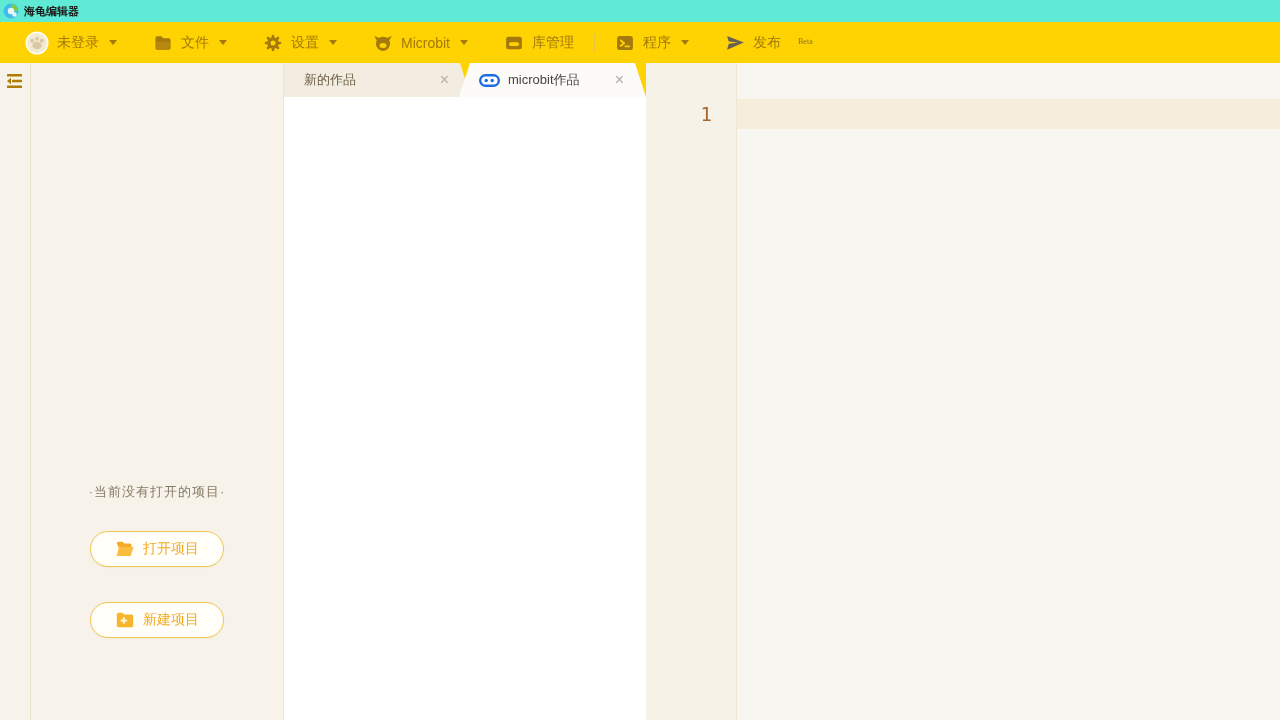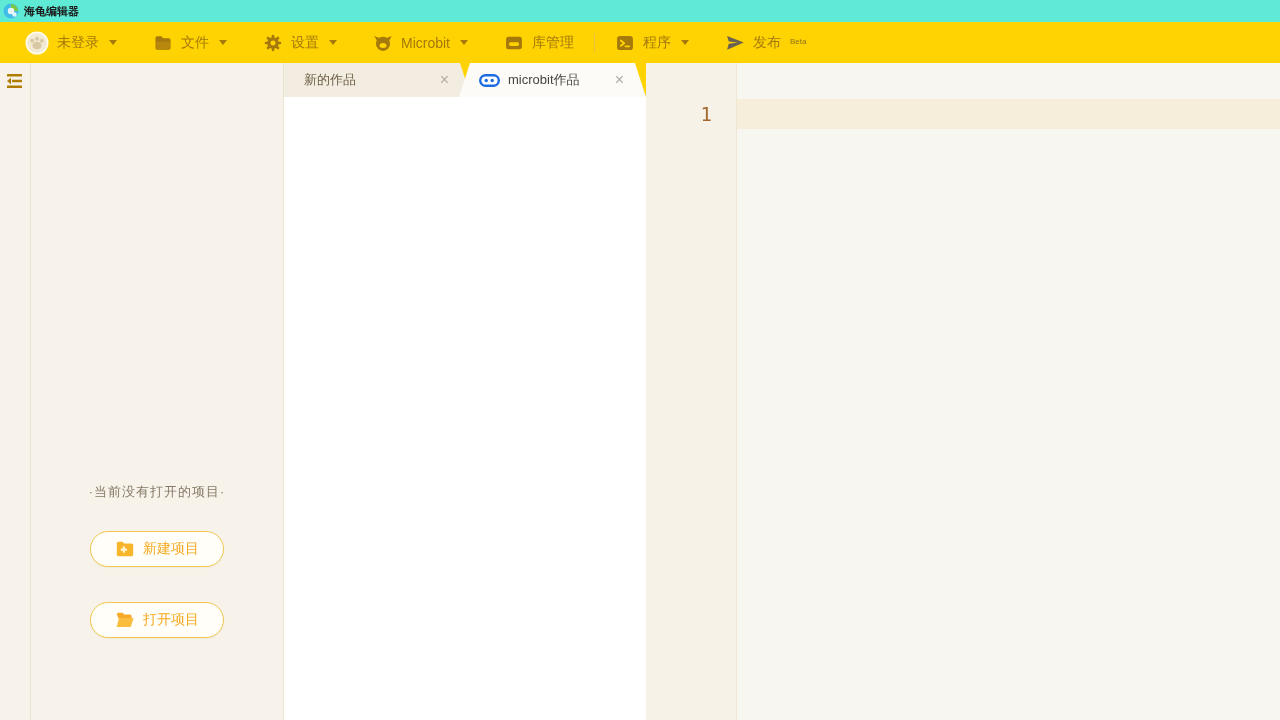--- a/index.html
+++ b/index.html
@@ -14,21 +14,21 @@
   
   .menubar { height:41px; background:#FFD201; display:flex; align-items:center;
     padding-left:25px; }
   .menu-item { display:flex; align-items:center; gap:8px; color:#A5790B;
     font-size:14px; font-weight:500; cursor:pointer; white-space:nowrap; }
   .menu-item + .menu-item { margin-left:36px; }
   .menu-divider { width:1px; height:18px; background:#E9C23F; margin-left:20px; }
   .menu-divider + .menu-item { margin-left:20px; }
   .caret { width:0; height:0; border-left:4px solid transparent;
     border-right:4px solid transparent; border-top:5px solid #A5790B; margin-left:2px; }
-  .beta { font-size:8px; color:#8C7320; align-self:flex-start; margin-top:4px; margin-left:1px; }
+  .beta { font-size:8px; color:#8C7320; align-self:flex-start; margin-top:4px; margin-left:9px;font-family:Liberation Serif, serif; }
 
   
   .workspace { display:flex; height:657px; }
 
   .strip { width:31px; background:#F7F3EA; border-right:1px solid #ECE3CF;
     padding-top:8px; display:flex; justify-content:center; align-items:flex-start; }
   .collapse-btn { width:20px; height:20px; cursor:pointer; }
 
   .panel { width:253px; background:#F7F3EA; border-right:1px solid #EDE4D0;
     position:relative; }
@@ -194,36 +194,36 @@
     </span>
   </div>
 
   <div class="panel">
     <div class="empty-state">
       <div class="empty-text">·当前没有打开的项目·</div>
 
       <button class="proj-btn">
         <span style="display:block;width:20px;height:18px;">
           <svg width="20" height="18" viewBox="0 0 24 22">
+            <path d="M2 4a2 2 0 0 1 2-2h5l2 2.2H18a2 2 0 0 1 2 2V9H4Z" fill="#F7A928"></path>
+            <path d="M4.6 8.5 H22.5 L19 19.5 H1.8 Z" fill="#FBBD3F"></path>
+          </svg>
+        </span>
+        <span>打开项目</span>
+      </button>
+
+      <button class="proj-btn">
+        <span style="display:block;width:20px;height:18px;">
+          <svg width="20" height="18" viewBox="0 0 24 22">
             <path d="M2 4a2 2 0 0 1 2-2h5l2 2.2H20a2 2 0 0 1 2 2V18a2 2 0 0 1-2 2H4a2 2 0 0 1-2-2Z" fill="#F7B52B"></path>
             <rect x="6.6" y="10.4" width="8" height="2.6" rx="0.6" fill="#FFF3D0"></rect>
             <rect x="9.3" y="7.7" width="2.6" height="8" rx="0.6" fill="#FFF3D0"></rect>
           </svg>
         </span>
         <span>新建项目</span>
-      </button>
-
-      <button class="proj-btn">
-        <span style="display:block;width:20px;height:18px;">
-          <svg width="20" height="18" viewBox="0 0 24 22">
-            <path d="M2 4a2 2 0 0 1 2-2h5l2 2.2H18a2 2 0 0 1 2 2V9H4Z" fill="#F7A928"></path>
-            <path d="M4.6 8.5 H22.5 L19 19.5 H1.8 Z" fill="#FBBD3F"></path>
-          </svg>
-        </span>
-        <span>打开项目</span>
       </button>
     </div>
   </div>
 
   <div class="editor-col">
 
     <div class="tabstrip">
       <div class="tab inactive">
         <span class="tab-label">新的作品</span>
         <span class="tab-close">×</span>

